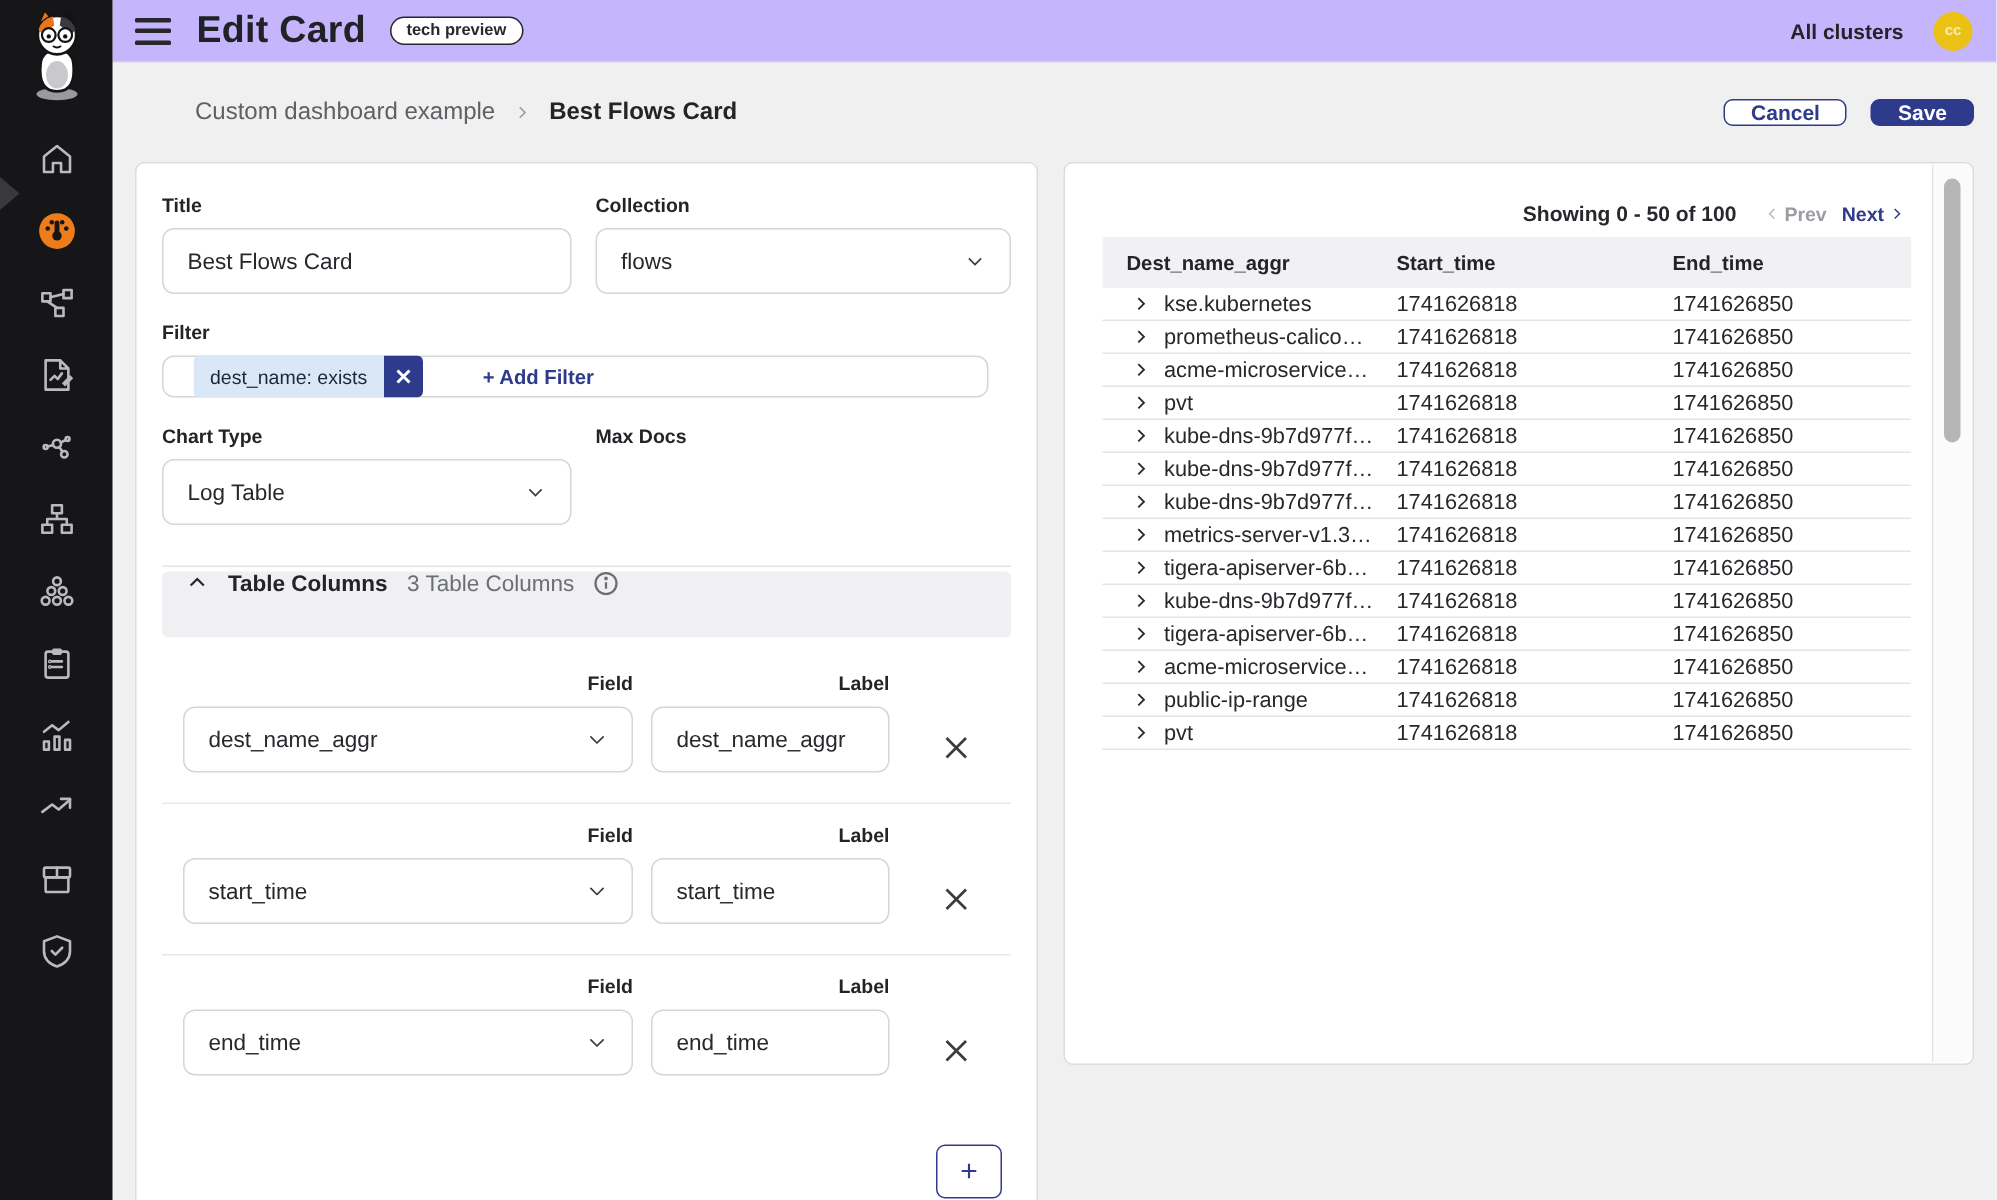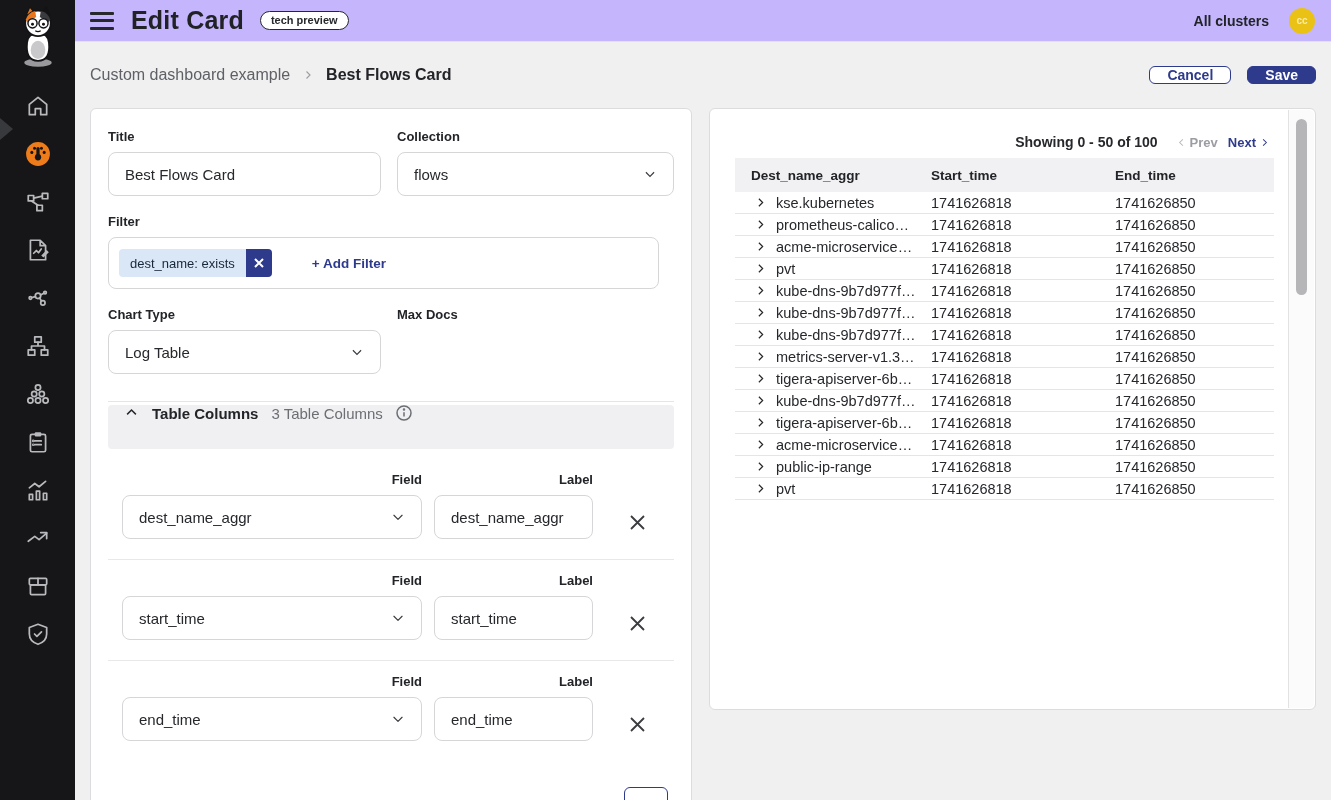--- a/index.html
+++ b/index.html
@@ -23,21 +23,21 @@
   .hamburger span { display:block; height:3px; background:#26282c; border-radius:1px; }
   .app-title { margin-left:17px; font-size:25px; font-weight:800; letter-spacing:.2px; color:#202226; }
   .badge { margin-left:16px; border:1px solid #26282c; border-radius:11px; padding:2px 10px 3px; font-size:11px; font-weight:600; color:#26282c; background:#fff; }
   .topbar-right { margin-left:auto; display:flex; align-items:center; gap:20px; }
   .clusters { font-size:14px; font-weight:600; color:#222428; cursor:pointer; }
   .avatar { width:26px; height:26px; border-radius:50%; background:#eac215; color:#f7ecae; font-size:10px; font-weight:700; display:flex; align-items:center; justify-content:center; cursor:pointer; }
 
   
   .content { flex:1; display:flex; flex-direction:column; min-height:0; }
   .crumb-row { height:66px; display:flex; align-items:center; padding:0 15px; flex:0 0 66px; }
-  .crumb { display:flex; align-items:center; gap:12px; font-size:16px; }
+  .crumb { display:flex; align-items:center; gap:12px; font-size:16px;margin-left:40px; }
   .crumb-parent { color:#5e6065; cursor:pointer; }
   .crumb-sep svg { width:12px; height:12px; stroke:#9a9ca0; stroke-width:2.2; fill:none; display:block; }
   .crumb-current { font-weight:700; color:#222428; }
   .crumb-actions { margin-left:auto; display:flex; gap:16px; }
   .btn { font-family:inherit; font-size:14px; font-weight:600; border-radius:6px; padding:0 17px; cursor:pointer; }
   .btn-cancel { background:#fff; color:#2e3a8c; border:1.5px solid #2e3a8c; }
   .btn-save { background:#2e3a8c; color:#fff; border:1.5px solid #2e3a8c; }
 
   
   .panels { display:flex; gap:17px; padding:0 15px; align-items:flex-start; flex:1; min-height:0; }
@@ -47,21 +47,21 @@
 
   
   .f-label { font-size:13px; font-weight:700; color:#222428; margin-bottom:8px; }
   .f-row2 { display:flex; gap:16px; }
   .f-col1 { width:273px; flex:0 0 273px; }
   .f-col2 { flex:1; min-width:0; }
   .inputbox, .selectbox { height:44px; border:1px solid #d6d6d9; border-radius:8px; display:flex; align-items:center; padding:0 16px; font-size:15px; color:#26282c; background:#fff; cursor:text; }
   .selectbox { cursor:pointer; justify-content:space-between; }
   .selectbox .chev svg { width:14px; height:14px; stroke:#3a3c40; stroke-width:2; fill:none; display:block; }
   .filter-section { margin-top:18px; }
-  .filterbox { width:551px; height:52px; border:1px solid #d6d6d9; border-radius:8px; display:flex; align-items:center; padding:0 10px; }
+  .filterbox { width:551px; height:28px; border:1px solid #d6d6d9; border-radius:8px; display:flex; align-items:center; padding:0 20px; }
   .chip { display:flex; align-items:stretch; height:28px; border-radius:4px; overflow:hidden; }
   .chip-label { background:#d9e7f7; color:#18283a; font-size:13px; display:flex; align-items:center; padding:0 11px; }
   .chip-x { background:#2e3a8c; width:26px; display:flex; align-items:center; justify-content:center; cursor:pointer; }
   .chip-x svg { width:10px; height:10px; stroke:#fff; stroke-width:2; }
   .add-filter { margin-left:40px; color:#2e3a8c; font-size:13.5px; font-weight:600; cursor:pointer; }
   .row-gap { margin-top:18px; }
   .divider { border-top:1px solid #e5e5e7; margin-top:27px; }
   .section-head { margin-top:3px; background:#f0f0f2; border-radius:4px; height:44px; display:flex; align-items:flex-start; padding:0 16px; gap:13px; cursor:pointer; }
   .section-head .chev-up svg { width:15px; height:15px; stroke:#26282c; stroke-width:2.4; fill:none; display:block; }
   .sh-title { font-size:15px; font-weight:700; color:#222428; }

